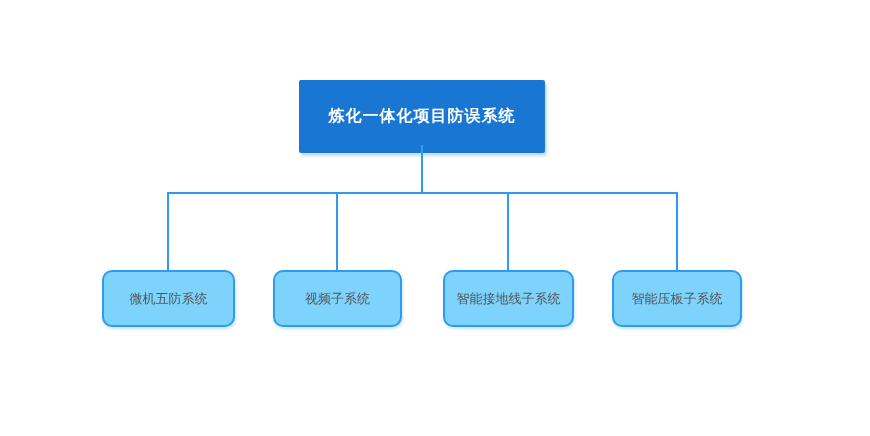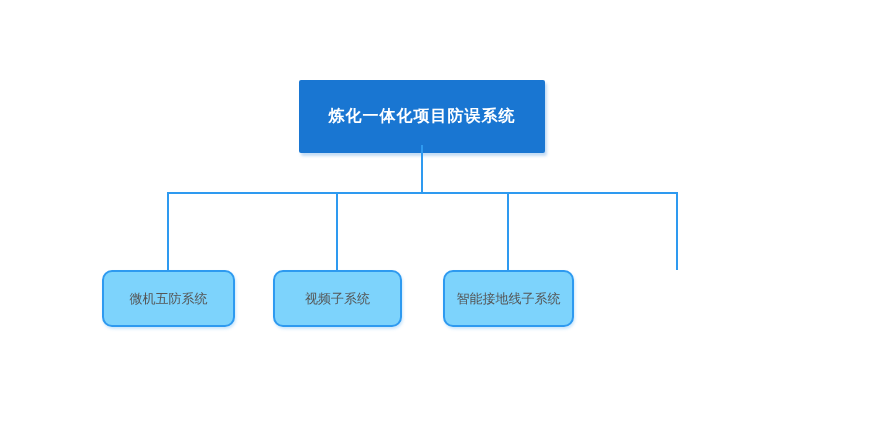--- a/index.html
+++ b/index.html
@@ -88,14 +88,17 @@
   </div>
 
   <div class="node child c2">
     <span>视频子系统</span>
   </div>
 
   <div class="node child c3">
     <span>智能接地线子系统</span>
   </div>
 
+  <div class="node child c4">
+    <span>智能压板子系统</span>
+  </div>
 
 </div>
 
 </body></html>

